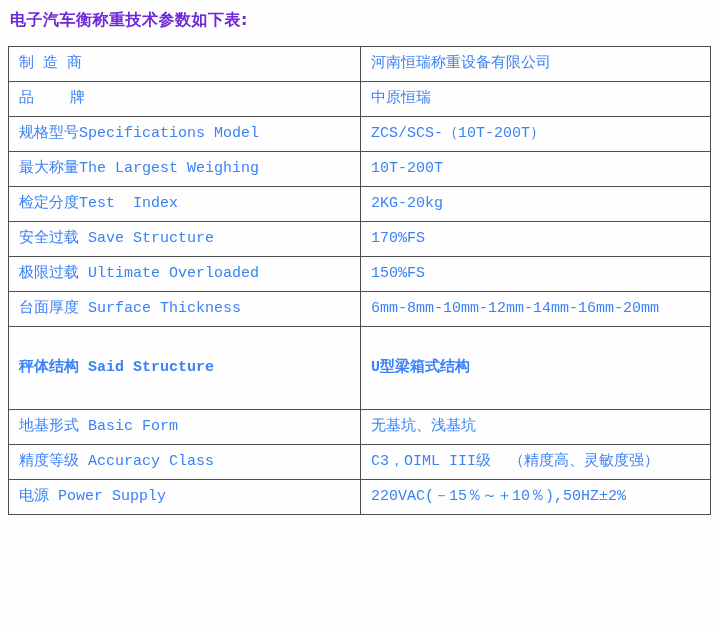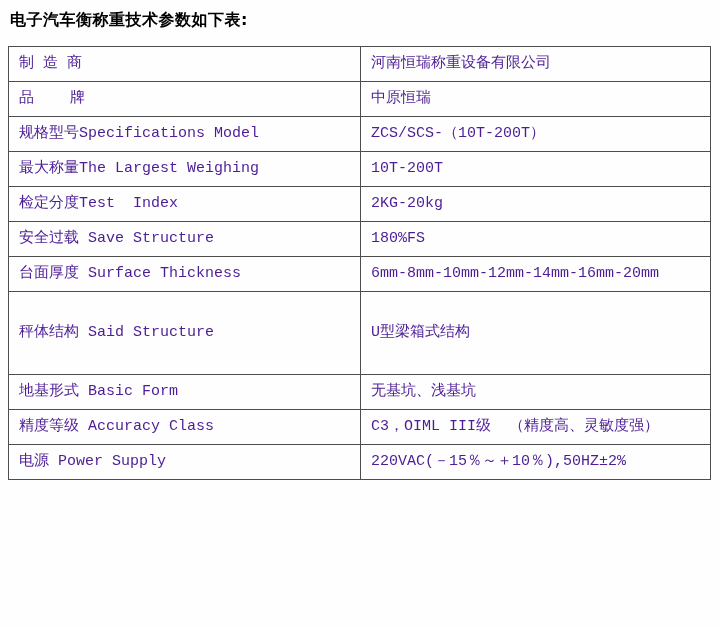--- a/index.html
+++ b/index.html
@@ -13,46 +13,46 @@
   .page {
     width: 720px; height: 627px;
     background: #fefefe;
     padding: 8px 0 0 0;
     position: relative;
   }
   .doc-title {
     font-family: "DejaVu Sans", "Liberation Sans", sans-serif;
     font-weight: bold;
     font-size: 16px;
-    color: #000000;
+    color: #6d28d9;
     margin-left: 10px;
     margin-top: 2px;
     letter-spacing: 0.5px;
   }
   table.spec-table {
     border-collapse: collapse;
     table-layout: fixed;
     width: 702px;
     margin-left: 8px;
     margin-top: 15px;
   }
   table.spec-table td {
     border: 1px solid #4d4d4d;
     font-size: 15px;
     line-height: 1.2;
     vertical-align: middle;
     padding: 0 0 0 10px;
     white-space: pre;
     overflow: hidden;
-    color: #4c1d95;
+    color: #3b82f6;
   }
   col.c-label { width: 352px; }
   col.c-value { width: 350px; }
   tr.row-normal { height: 35px; }
-  tr.row-tall   { height: 83px; }
+  tr.row-tall   { height: 83px; font-weight: bold; }
 </style>
 </head>
 <body>
 
 <div class="page">
 
   <div class="doc-title">电子汽车衡称重技术参数如下表:</div>
 
   <table class="spec-table">
     <colgroup>
@@ -75,21 +75,25 @@
       <tr class="row-normal">
         <td>最大称量The Largest Weighing</td>
         <td>10T-200T</td>
       </tr>
       <tr class="row-normal">
         <td>检定分度Test  Index</td>
         <td>2KG-20kg</td>
       </tr>
       <tr class="row-normal">
         <td>安全过载 Save Structure</td>
-        <td>180%FS</td>
+        <td>170%FS</td>
+      </tr>
+      <tr class="row-normal">
+        <td>极限过载 Ultimate Overloaded</td>
+        <td>150%FS</td>
       </tr>
       <tr class="row-normal">
         <td>台面厚度 Surface Thickness</td>
         <td>6mm-8mm-10mm-12mm-14mm-16mm-20mm</td>
       </tr>
       <tr class="row-tall">
         <td>秤体结构 Said Structure</td>
         <td>U型梁箱式结构</td>
       </tr>
       <tr class="row-normal">

